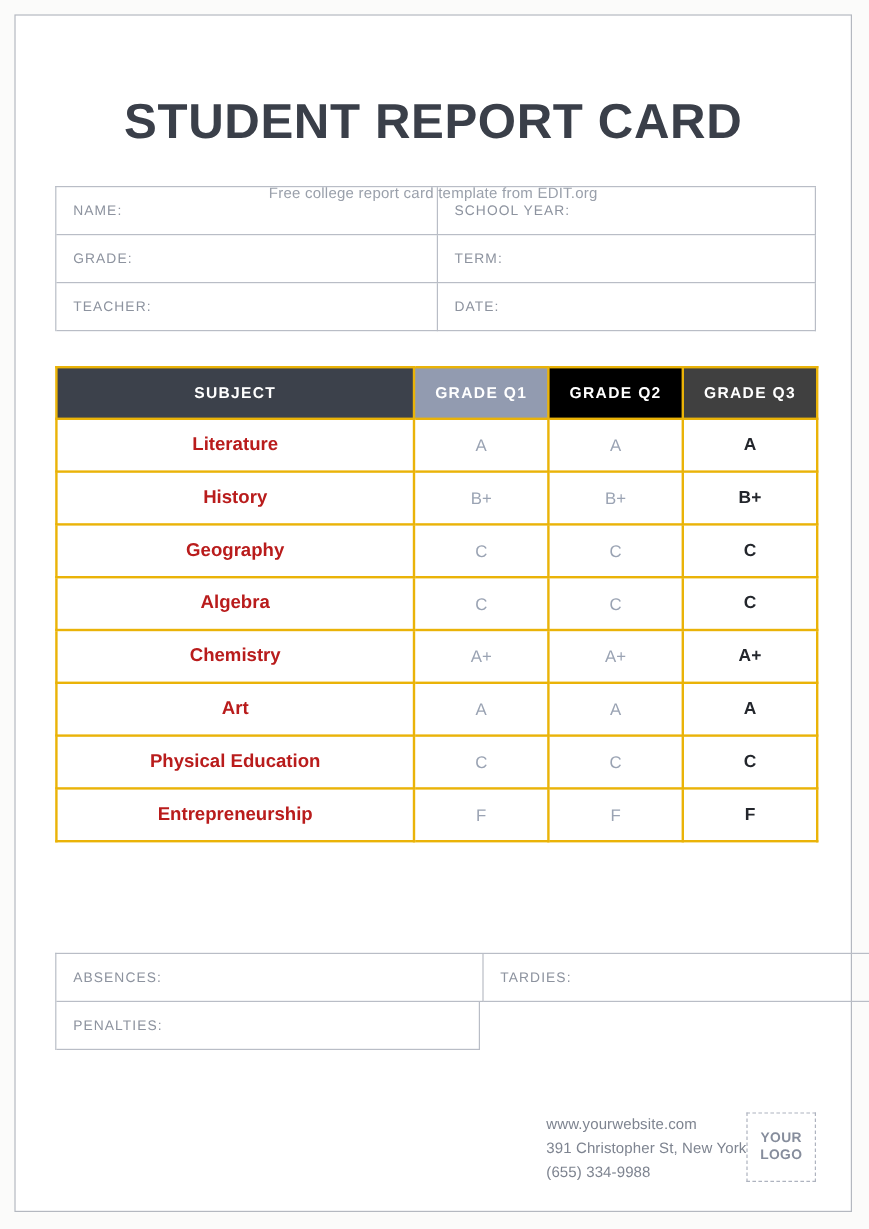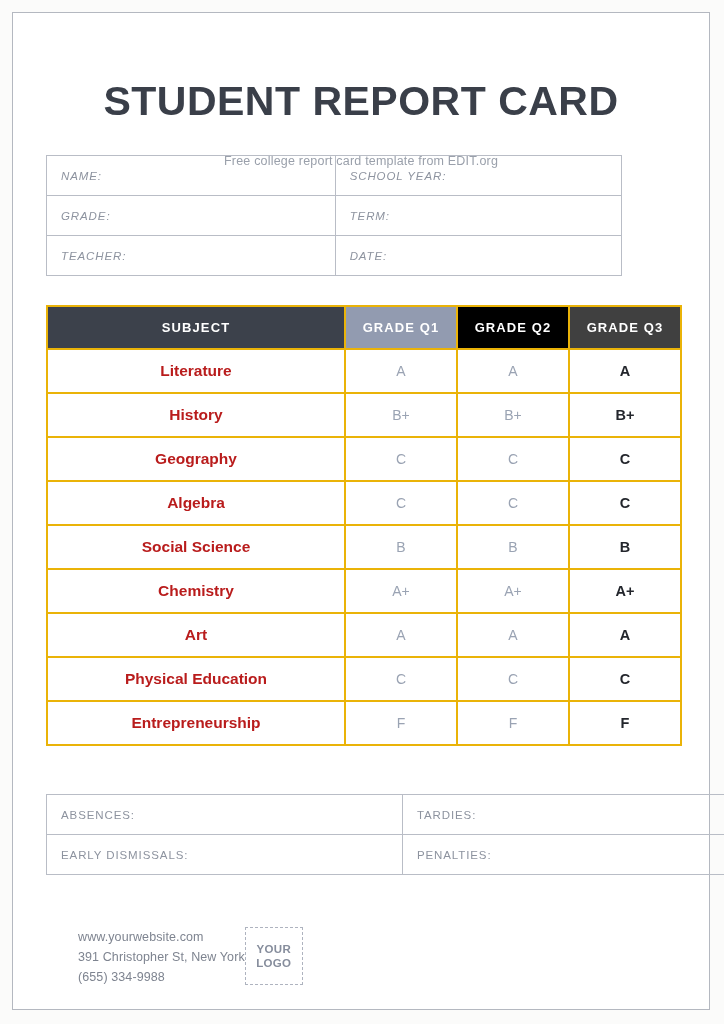--- a/index.html
+++ b/index.html
@@ -43,25 +43,24 @@
     margin: 16px;
     padding-top: 16px;
     letter-spacing: 0.2px;
   }
 
   
   .info-grid {
     position: absolute;
     left: 33px;
     top: 142px;
-    width: 576px;
+    width: 634px;
     border-top: 1px solid #b9bdc6;
     border-left: 1px solid #b9bdc6;
     box-sizing: border-box;
-    font-style: italic;
   }
   .info-row {
     display: flex;
   }
   .info-cell {
     border-right: 1px solid #b9bdc6;
     border-bottom: 1px solid #b9bdc6;
     height: 40px;
     display: flex;
     align-items: center;
@@ -134,23 +133,22 @@
     box-sizing: border-box;
   }
 
   
   .footer {
     position: absolute;
     left: 33px;
     top: 908px;
     width: 634px;
     display: flex;
-    justify-content: flex-start;
+    justify-content: flex-end;
     align-items: flex-start;
-    margin-left: 32px;
   }
   .footer-contact {
     padding-top: 6px;
   }
   .footer-line {
     font-size: 12.5px;
     color: #7e8490;
     line-height: 20px;
     letter-spacing: 0.1px;
   }
@@ -235,26 +233,20 @@
         <td class="grade-muted">C</td>
         <td class="grade-strong">C</td>
       </tr>
       <tr>
         <td class="subject-cell">Algebra</td>
         <td class="grade-muted">C</td>
         <td class="grade-muted">C</td>
         <td class="grade-strong">C</td>
       </tr>
       <tr>
-        <td class="subject-cell">Social Science</td>
-        <td class="grade-muted">B</td>
-        <td class="grade-muted">B</td>
-        <td class="grade-strong">B</td>
-      </tr>
-      <tr>
         <td class="subject-cell">Chemistry</td>
         <td class="grade-muted">A+</td>
         <td class="grade-muted">A+</td>
         <td class="grade-strong">A+</td>
       </tr>
       <tr>
         <td class="subject-cell">Art</td>
         <td class="grade-muted">A</td>
         <td class="grade-muted">A</td>
         <td class="grade-strong">A</td>
@@ -277,23 +269,20 @@
   <div class="attendance-grid">
     <div class="info-row">
       <div class="info-cell left">
         <span class="info-label">ABSENCES:</span>
       </div>
       <div class="info-cell right">
         <span class="info-label">TARDIES:</span>
       </div>
     </div>
     <div class="info-row">
-      <div class="info-cell left">
-        <span class="info-label">EARLY DISMISSALS:</span>
-      </div>
       <div class="info-cell right">
         <span class="info-label">PENALTIES:</span>
       </div>
     </div>
   </div>
 
   <div class="footer">
     <div class="footer-contact">
       <div class="footer-line">www.yourwebsite.com</div>
       <div class="footer-line">391 Christopher St, New York</div>

